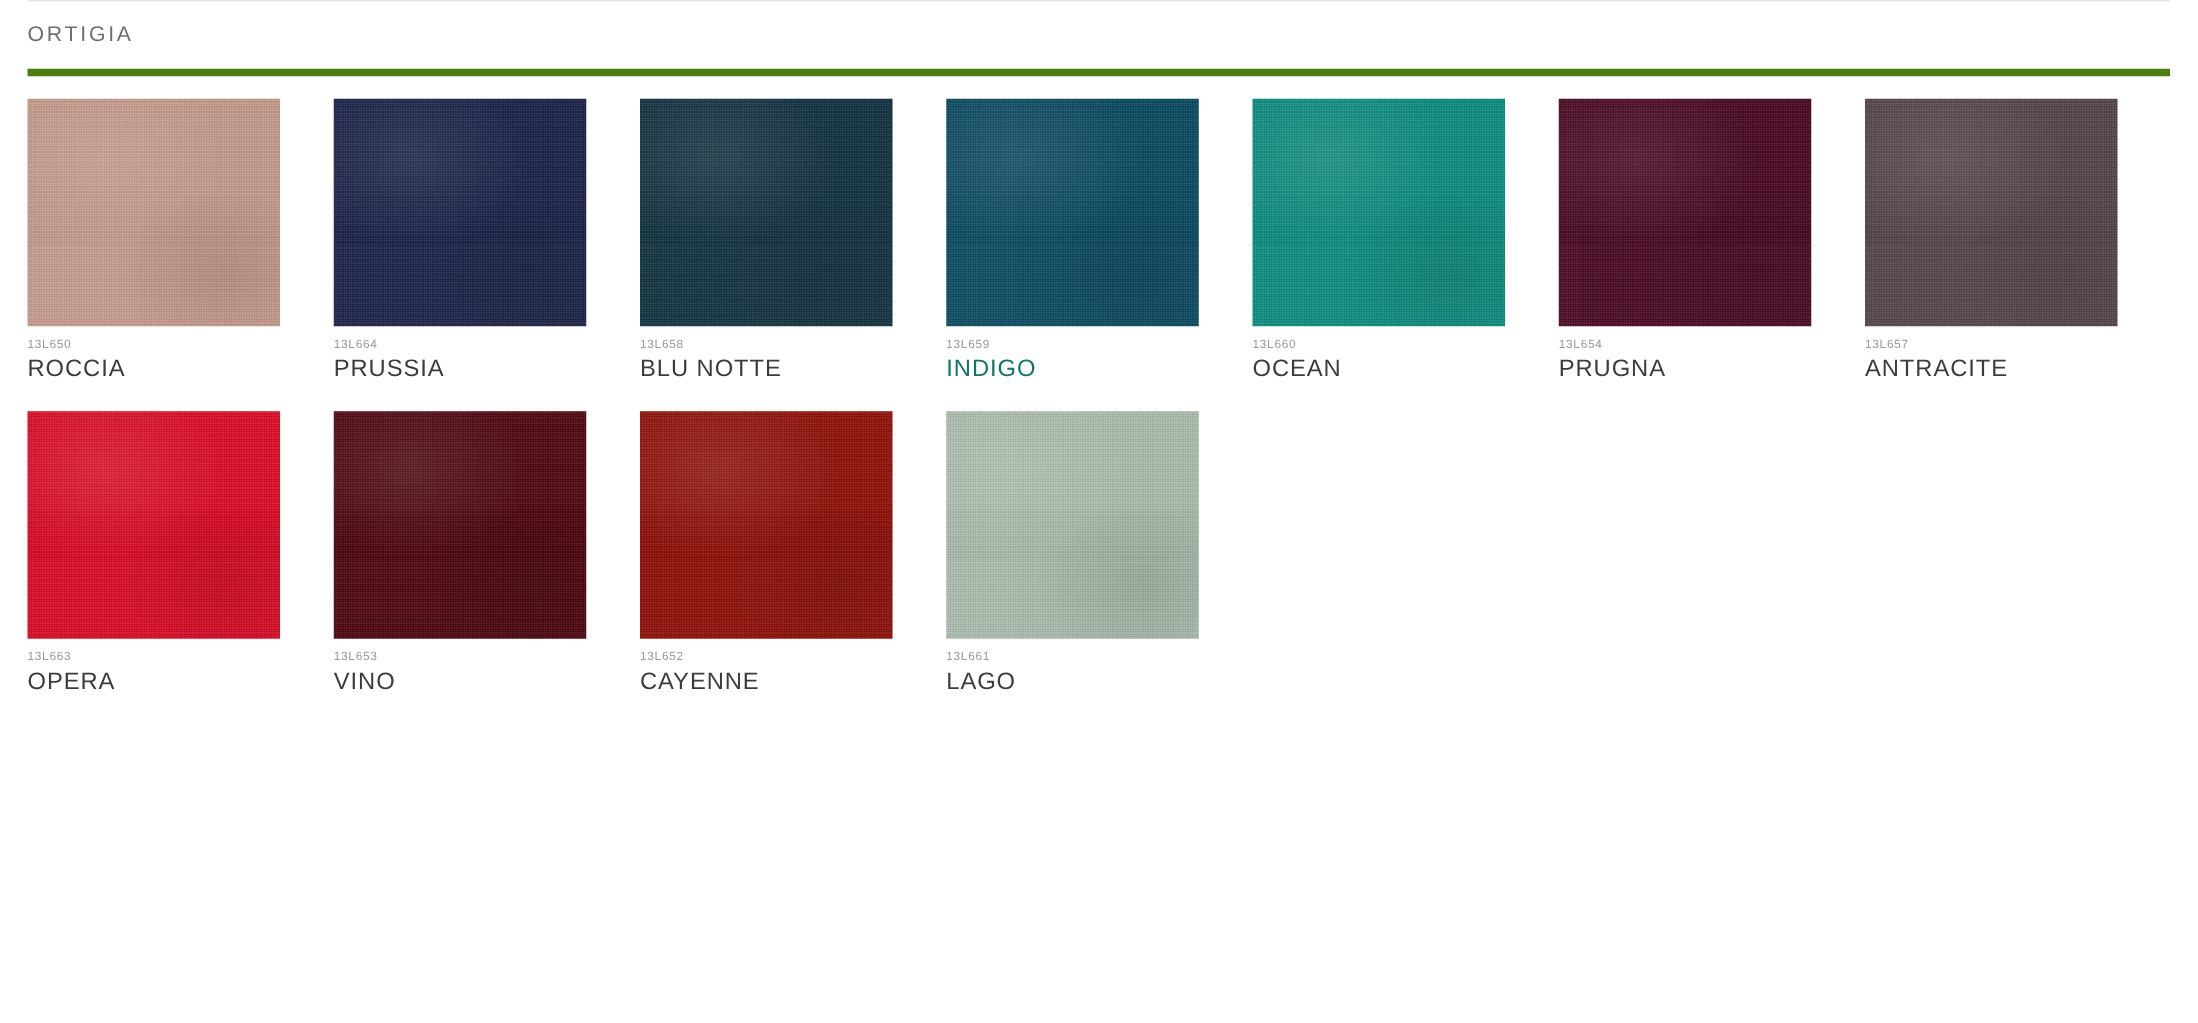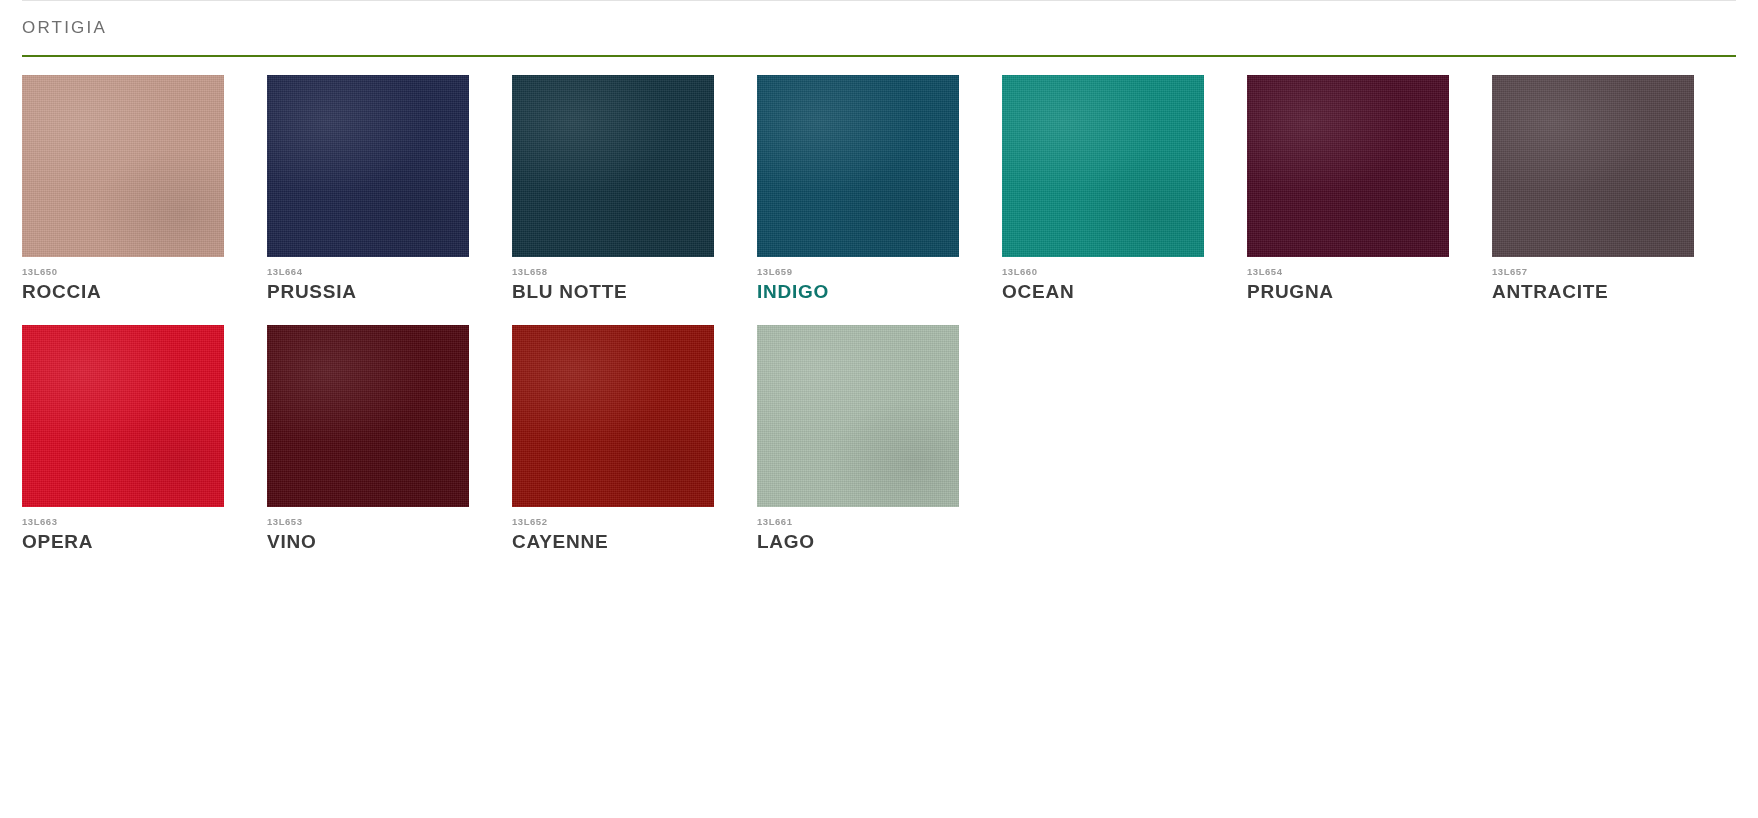--- a/index.html
+++ b/index.html
@@ -24,21 +24,21 @@
   .header-rule-top {
     height: 1px;
     background: #e2e2e2;
     margin: 0 22px 0 22px;
   }
   .collection-header {
     height: 54px;
     margin: 0 22px;
     display: flex;
     align-items: center;
-    border-bottom: 2px solid #4d7c0f;
+    border-bottom: 6px solid #4d7c0f;
   }
   .collection-title {
     font-size: 17px;
     letter-spacing: 2.2px;
     color: #6e6e6e;
     font-weight: 400;
     text-transform: uppercase;
     white-space: nowrap;
   }
 
@@ -46,21 +46,20 @@
   .swatch-grid {
     margin: 18px 0 0 22px;
     width: 1714px;
     display: grid;
     grid-template-columns: repeat(7, 202px);
     column-gap: 43px;
     row-gap: 24px;
   }
   .swatch-cell {
     width: 188px;
-    font-weight: bold;
   }
   .swatch-chip {
     width: 202px;
     height: 182px;
     position: relative;
     overflow: hidden;
     background-color: #cccccc;
   }
   
   .swatch-chip::before {

